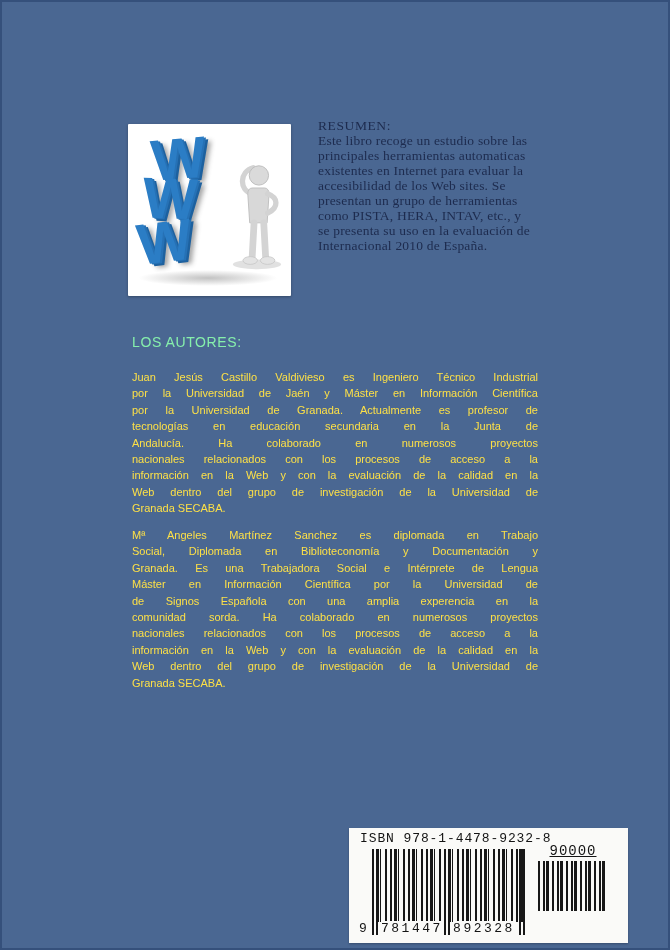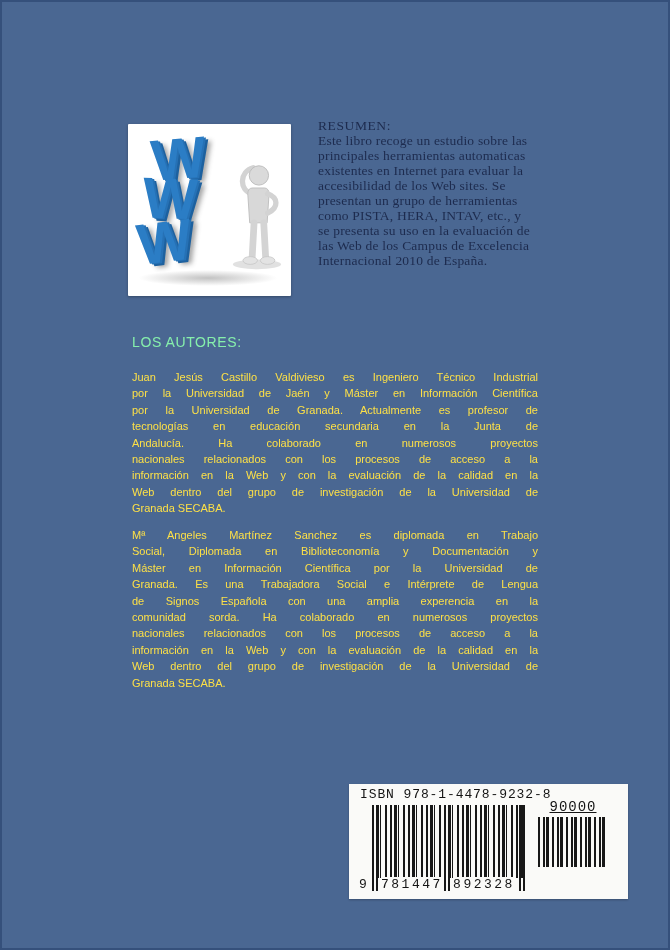--- a/index.html
+++ b/index.html
@@ -54,21 +54,21 @@
     position:absolute; left:132px; width:406px;
     font-size:11px; line-height:16.4px; color:#fde047;
   }
   .bio-1 { top:369px; }
   .bio-2 { top:527px; }
   .bio .tline { text-align:justify; text-align-last:justify; white-space:normal; }
   .bio .tline:last-child { text-align-last:left; }
 
   
   .barcode-box {
-    position:absolute; left:349px; top:784px; width:279px; height:115px;
+    position:absolute; left:349px; top:828px; width:279px; height:115px;
     background:#fafaf8; box-shadow:0 1px 2px rgba(0,0,0,.25);
     font-family:"Liberation Mono", monospace; color:#141414;
   }
   .isbn-label {
     position:absolute; left:11px; top:3px;
     font-size:13px; letter-spacing:.9px; white-space:nowrap;
   }
   .bars-main {
     position:absolute; left:23px; top:21px; width:153px; height:73px;
     background: repeating-linear-gradient(to right,
@@ -124,42 +124,41 @@
   <div class="resumen">
     <div class="rtitle">RESUMEN:</div>
     <div>
         <div class="tline">Este libro recoge un estudio sobre las</div>
         <div class="tline">principales herramientas automaticas</div>
         <div class="tline">existentes en Internet para evaluar la</div>
         <div class="tline">accesibilidad de los Web sites. Se</div>
         <div class="tline">presentan un grupo de herramientas</div>
         <div class="tline">como PISTA, HERA, INTAV, etc., y</div>
         <div class="tline">se presenta su uso en la evaluación de</div>
-        <div class="tline">las Web de los Campus de Excelencia</div>
         <div class="tline">Internacional 2010 de España.</div>
       </div>
   </div>
 
   <div class="autores-heading">LOS AUTORES:</div>
   <div class="bio bio-1">
       <div class="tline">Juan Jesús Castillo Valdivieso es Ingeniero Técnico Industrial</div>
       <div class="tline">por la Universidad de Jaén y Máster en Información Científica</div>
       <div class="tline">por la Universidad de Granada. Actualmente es profesor de</div>
       <div class="tline">tecnologías en educación secundaria en la Junta de</div>
       <div class="tline">Andalucía. Ha colaborado en numerosos proyectos</div>
       <div class="tline">nacionales relacionados con los procesos de acceso a la</div>
       <div class="tline">información en la Web y con la evaluación de la calidad en la</div>
       <div class="tline">Web dentro del grupo de investigación de la Universidad de</div>
       <div class="tline">Granada SECABA.</div>
     </div>
   <div class="bio bio-2">
       <div class="tline">Mª Angeles Martínez Sanchez es diplomada en Trabajo</div>
       <div class="tline">Social, Diplomada en Biblioteconomía y Documentación y</div>
+      <div class="tline">Granada. Es una Trabajadora Social e Intérprete de Lengua</div>
       <div class="tline">Máster en Información Científica por la Universidad de</div>
-      <div class="tline">Granada. Es una Trabajadora Social e Intérprete de Lengua</div>
       <div class="tline">de Signos Española con una amplia experencia en la</div>
       <div class="tline">comunidad sorda. Ha colaborado en numerosos proyectos</div>
       <div class="tline">nacionales relacionados con los procesos de acceso a la</div>
       <div class="tline">información en la Web y con la evaluación de la calidad en la</div>
       <div class="tline">Web dentro del grupo de investigación de la Universidad de</div>
       <div class="tline">Granada SECABA.</div>
     </div>
 
   <div class="barcode-box">
     <div class="isbn-label">ISBN 978-1-4478-9232-8</div>

